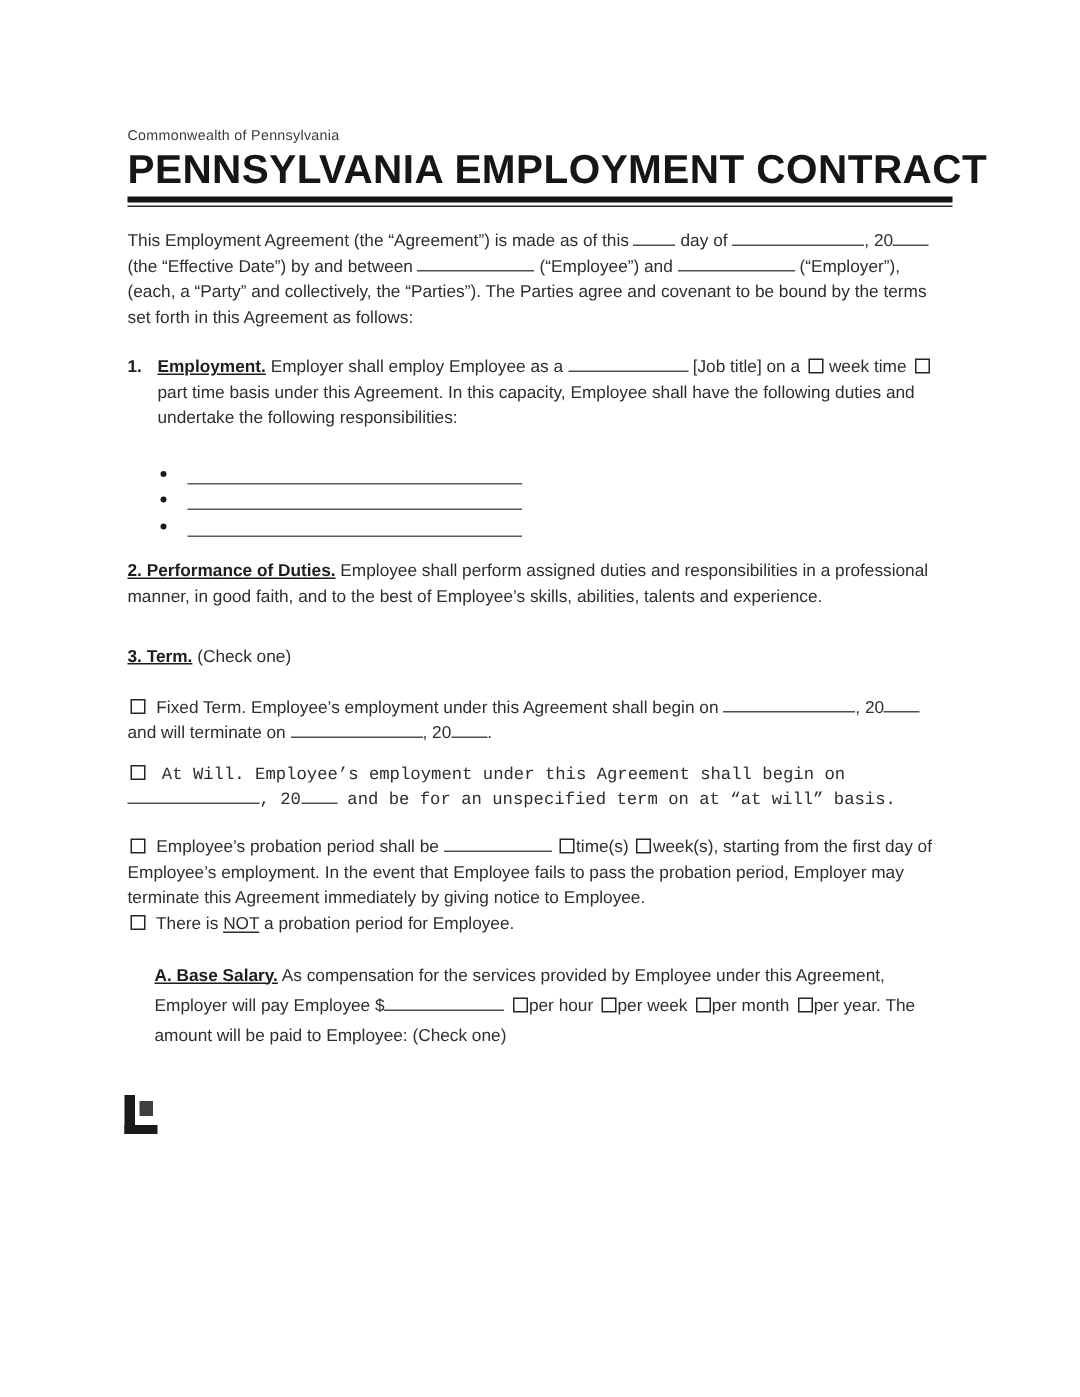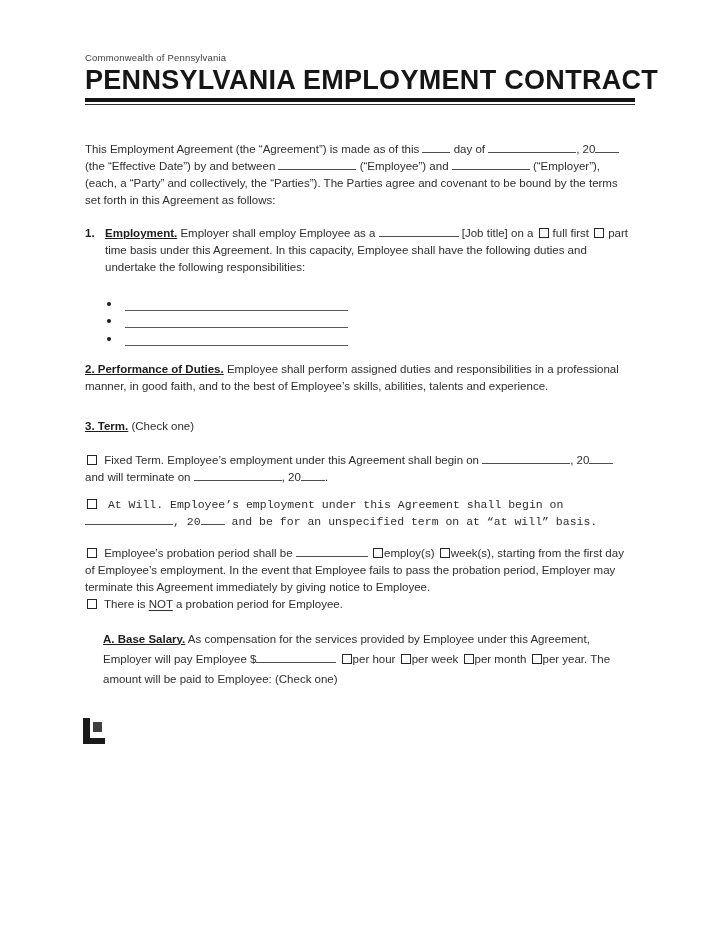--- a/index.html
+++ b/index.html
@@ -2,32 +2,32 @@
 <html><head>
 <meta charset="utf-8">
 <style>
   * { margin:0; padding:0; box-sizing:border-box; }
   html,body { width:720px; height:931px; background:#ffffff; overflow:hidden; }
   body {
     font-family:"Liberation Sans","DejaVu Sans",sans-serif;
     color:#2e2e2e;
     -webkit-font-smoothing:antialiased;
   }
-  .page { width:550px; margin:0 auto; padding-top:52px; }
+  .page { width:550px; margin:0 auto; padding-top:85px; }
 
   .kicker { font-size:9.5px; line-height:12px; color:#3a3a3a; letter-spacing:.2px; }
   .title  { font-size:27px; line-height:30px; font-weight:bold; color:#161616;
             letter-spacing:.3px; margin-top:1px; white-space:nowrap; }
   .rule-thick { height:4px; background:#141414; margin-top:3px; }
   .rule-thin  { height:1px; background:#2c2c2c; margin-top:2px; }
 
   .para { font-size:11.5px; line-height:17px; }
   b, .bold { font-weight:bold; color:#1d1d1d;text-decoration:underline; }
 
-  .intro { margin-top:36px; }
+  .intro { margin-top:15px; }
 
   .numbered { margin-top:16px; position:relative; padding-left:20px; }
   .numbered .num { position:absolute; left:0; top:0; font-weight:bold; color:#1d1d1d; }
 
   .bullets { margin-top:17px; margin-left:22px; list-style:none; }
   .bullets li { display:flex; align-items:flex-end; height:17.5px; }
   .dot { width:4px; height:4px; border-radius:50%; background:#1a1a1a; margin-bottom:5px; }
   .duty-line { display:inline-block; width:223px; border-bottom:1px solid #5a5a5a; height:12px; margin-left:14px; }
 
   .after-bullets { margin-top:19px; }
@@ -78,21 +78,21 @@
     <span class="bl w78"></span>
     <span>(“Employer”), (each, a “Party” and collectively, the “Parties”). The Parties agree and covenant to be bound by the terms set forth in this Agreement as follows:</span>
   </p>
 
   <p class="para numbered">
     <span class="num">1.</span>
     <b>Employment.</b>
     <span>Employer shall employ Employee as a</span>
     <span class="bl w80"></span>
     <span>[Job title] on a</span>
-    <span class="cb"></span><span>full first</span>
+    <span class="cb"></span><span>week time</span>
     <span class="cb"></span><span>part time basis under this Agreement. In this capacity, Employee shall have the following duties and undertake the following responsibilities:</span>
   </p>
 
   <ul class="bullets">
     <li>
         <span class="dot"></span>
         <span class="duty-line"></span>
       </li>
     <li>
         <span class="dot"></span>
@@ -130,21 +130,21 @@
     <span>Employee’s employment under this Agreement shall begin on</span>
     <span class="bl w88"></span><span>, 20</span><span class="bl w24"></span>
     <span>and be for an unspecified term on at “at will” basis.</span>
   </p>
 
   <div class="para probation">
     <div>
       <span class="cb"></span>
       <span>Employee’s probation period shall be</span>
       <span class="bl w72"></span>
-      <span class="cb tight"></span><span>employ(s)</span>
+      <span class="cb tight"></span><span>time(s)</span>
       <span class="cb tight"></span><span>week(s), starting from the first day of Employee’s employment. In the event that Employee fails to pass the probation period, Employer may terminate this Agreement immediately by giving notice to Employee.</span>
     </div>
     <div>
       <span class="cb"></span>
       <span>There is</span>
       <span class="u">NOT</span>
       <span>a probation period for Employee.</span>
     </div>
   </div>
 

